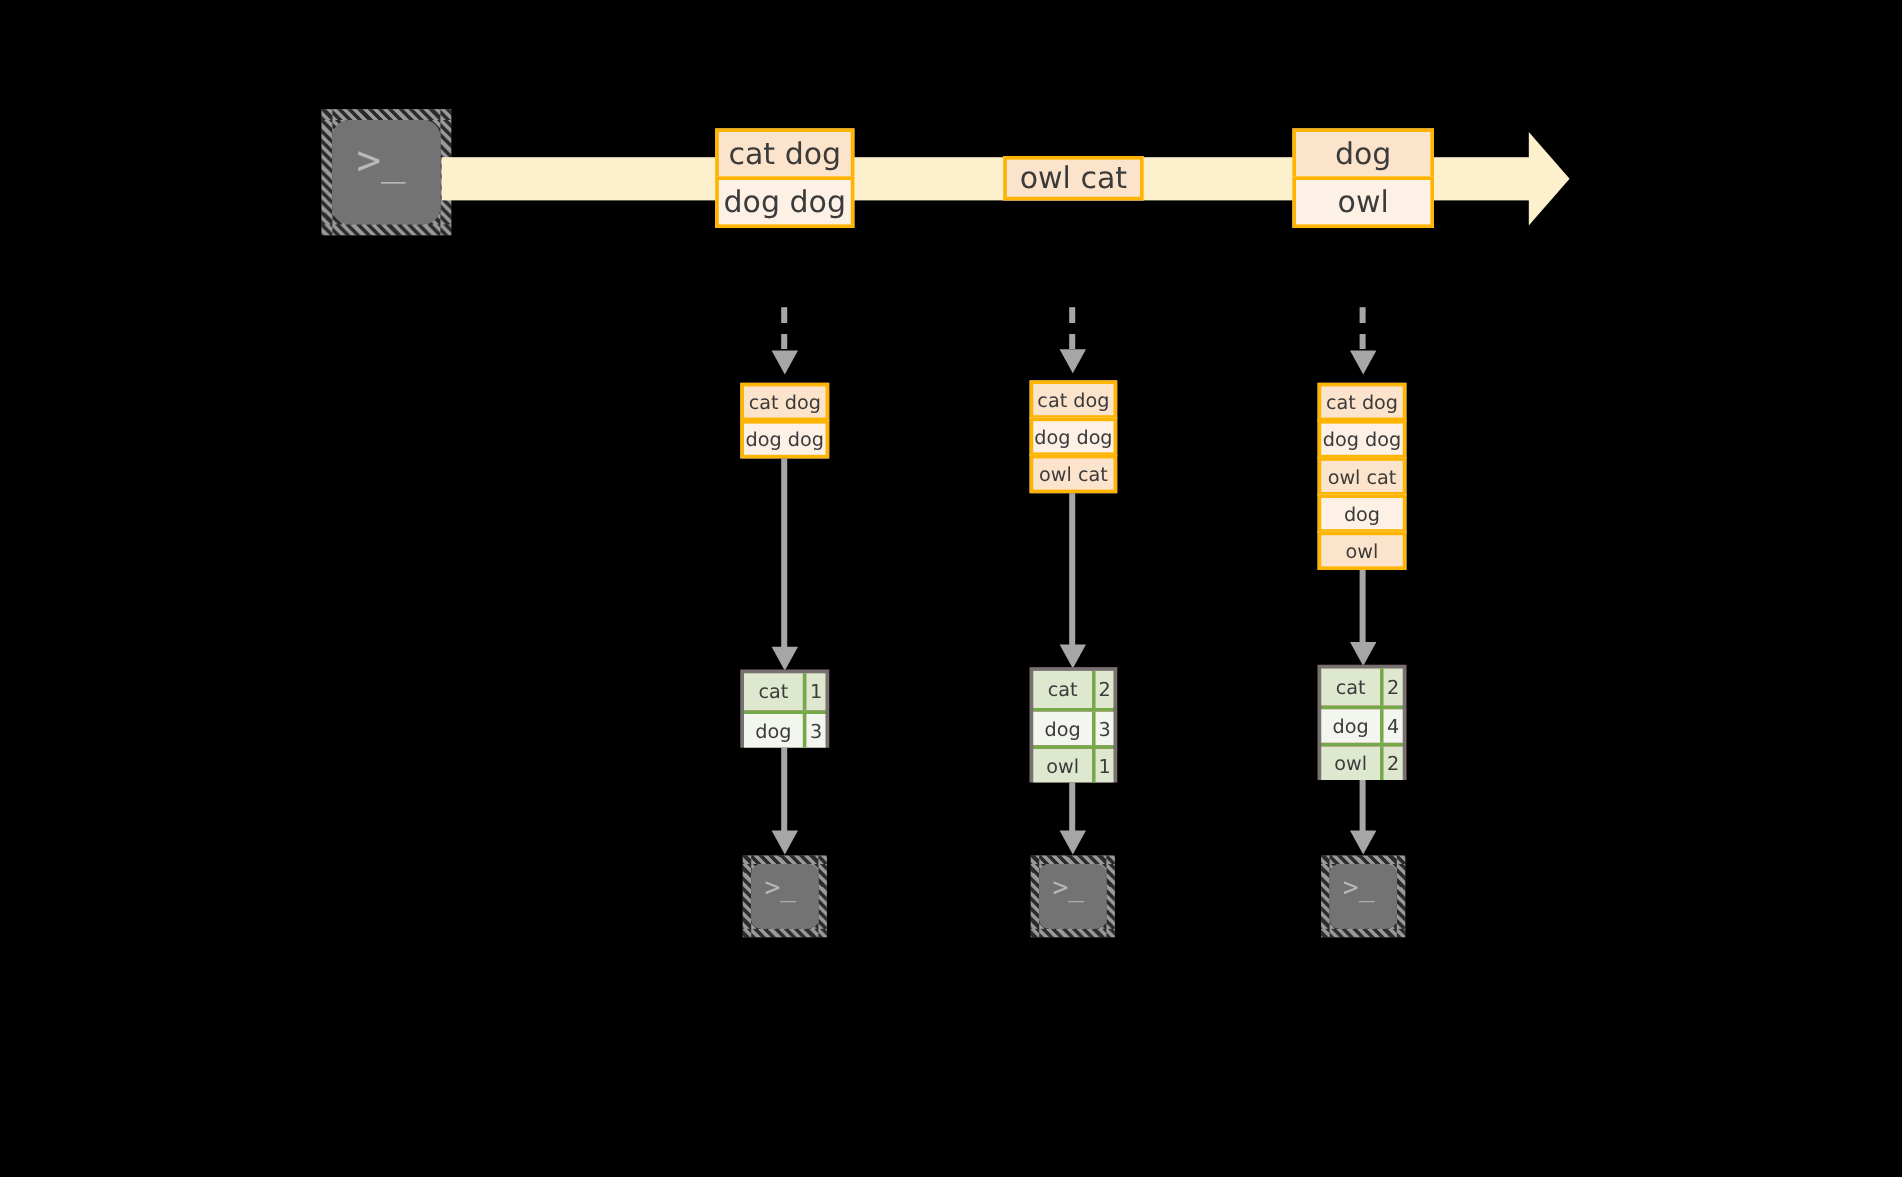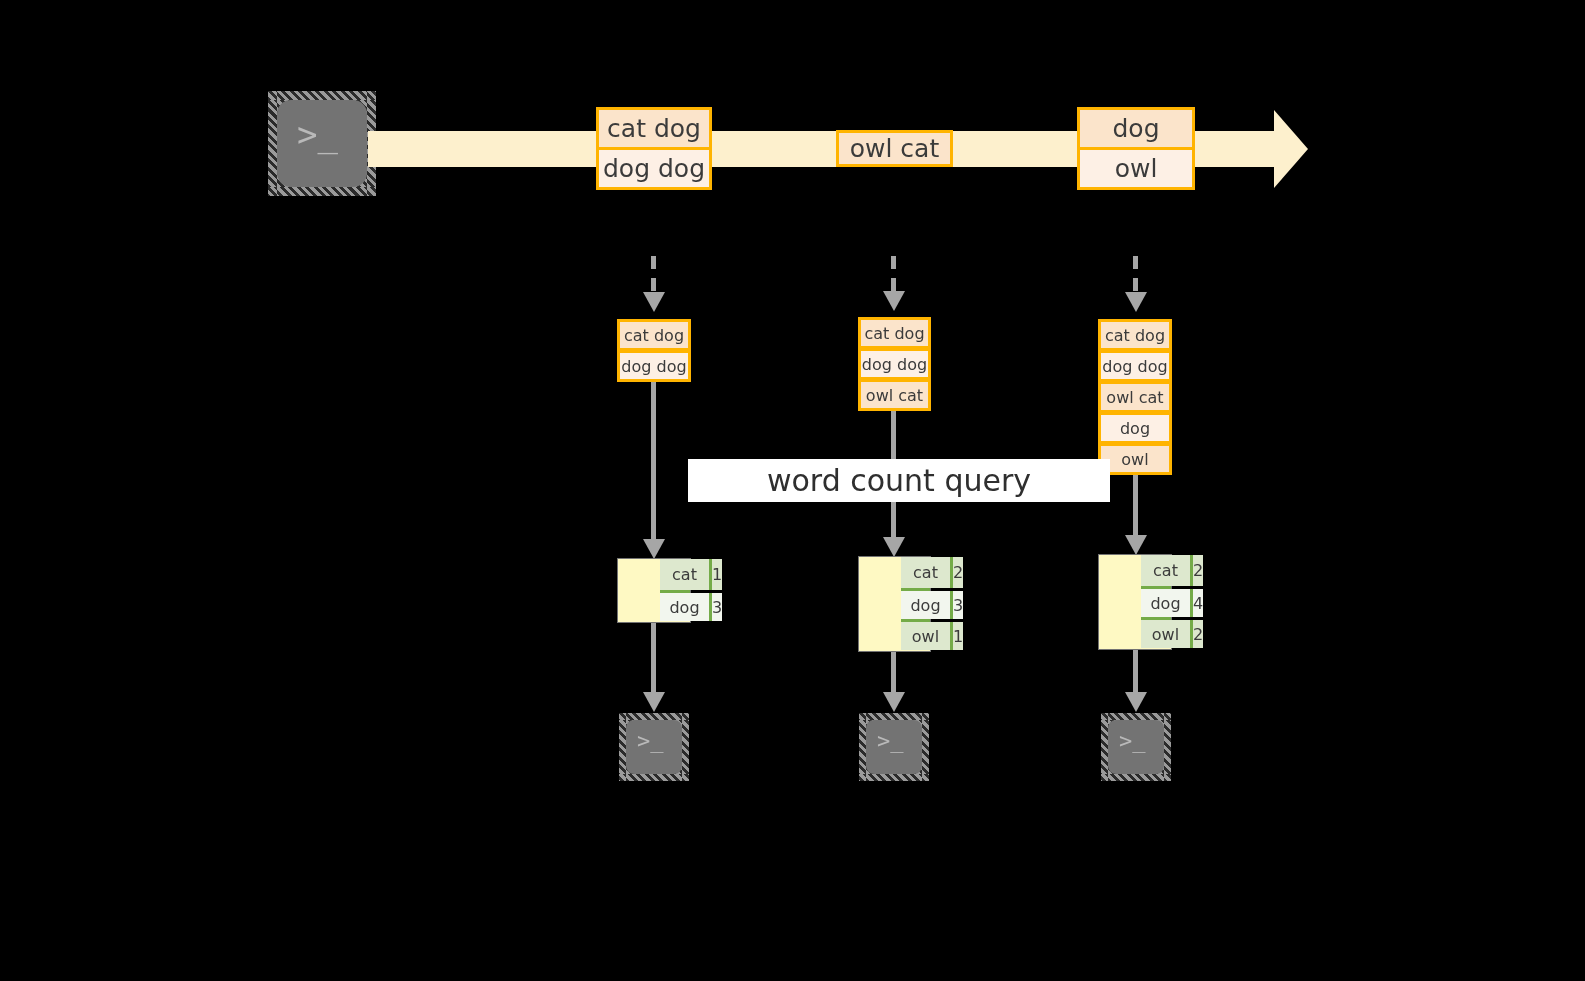--- a/index.html
+++ b/index.html
@@ -105,23 +105,22 @@
     width: 0; height: 0;
     border-left: 11px solid transparent;
     border-right: 11px solid transparent;
     border-top: 20px solid #a6a6a6;
   }
 
   
   .gtable {
     position: absolute;
     box-sizing: border-box;
-    border: 1px solid #737373;
-    background: #fef9c3;
-    padding-left: 42px;
+    border: 3px solid #737373;
+    background: #7f1d1d;
   }
   .grow {
     display: flex;
     height: 31px;
     box-sizing: border-box;
   }
   .grow + .grow { border-top: 3px solid #74ab48; }
   .gcell-word {
     flex: 0 0 52px;
     box-sizing: border-box;
@@ -281,15 +280,14 @@
 
   <div class="vline" style="left:1133px; top:650px; height:45px;"></div>
   <div class="vhead" style="left:1125px; top:692px;"></div>
 
   <div class="terminal small" style="left:1101px; top:713px;">
     <div class="inner">
       <span class="chev">&gt;_</span>
     </div>
   </div>
 
-  <div class="query-label">word count query</div>
 
 </div>
 
 </body></html>

